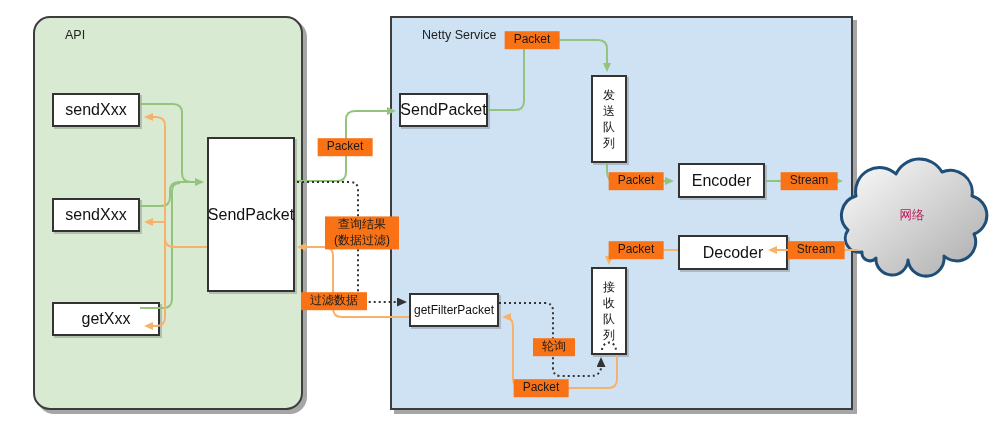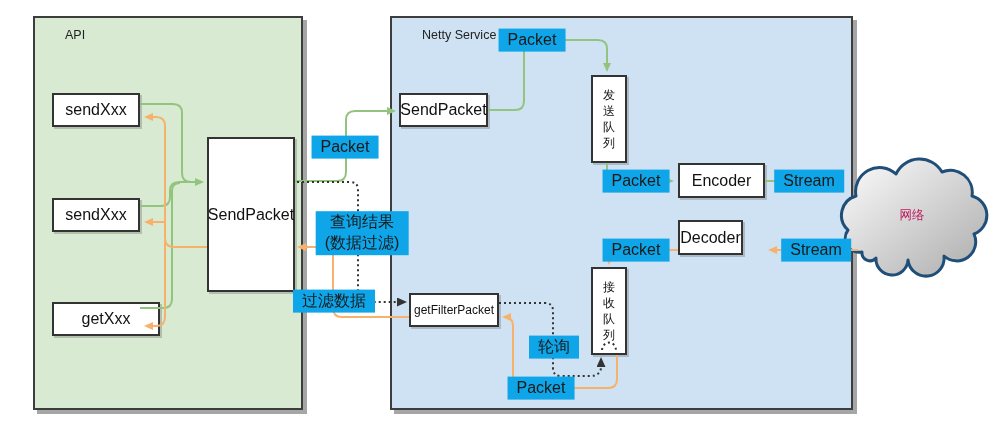--- a/index.html
+++ b/index.html
@@ -4,35 +4,35 @@
 <style>
   html,body{margin:0;padding:0;background:#fff;}
   #canvas{
     position:relative;width:1000px;height:429px;background:#fff;overflow:hidden;
     font-family:"Liberation Sans","DejaVu Sans",sans-serif;color:#1a1a1a;
   }
   .region{
     position:absolute;box-sizing:border-box;z-index:0;
     border:2px solid #3d3d3d;box-shadow:4px 4px 0 #a6a6a6;
   }
-  .region-api{background:var(--c-api-fill,#d9ead3);}
+  .region-api{background:var(--c-api-fill,#d9ead3);border-radius:17px;}
   .region-netty{background:var(--c-netty-fill,#cfe2f3);}
   .region-title{position:absolute;left:30px;top:10px;font-size:12.5px;color:#222;}
   svg.wires{position:absolute;left:0;top:0;z-index:2;pointer-events:none;}
   .node{
     position:absolute;box-sizing:border-box;z-index:1;
     background:var(--c-node-fill,#fff);border:2px solid var(--c-node-border,#333);
     display:flex;align-items:center;justify-content:center;
     font-size:16px;color:#111;box-shadow:2px 2px 0 rgba(110,110,110,.35);
     text-align:center;
   }
   .vtext{white-space:pre-line;line-height:1.35;font-size:12px;}
   .chip{
     position:absolute;z-index:3;transform:translate(-50%,-50%);
-    background:#0ea5e9;padding:1px 9px;font-size:16px;line-height:1.3;
+    background:#f97316;padding:1px 9px;font-size:12px;line-height:1.3;
     white-space:pre-line;text-align:center;color:#1a1a1a;
   }
   .cloud-label{
     position:absolute;z-index:3;transform:translate(-50%,-50%);
     font-size:12.5px;color:#be185d;background:transparent;
   }
   .edge{fill:none;stroke-width:2;}
   .e-green{stroke:var(--c-green,#93c47d);}
   .e-orange{stroke:var(--c-orange,#f6b26b);}
   .e-dotted{stroke:var(--c-dotted,#333);stroke-dasharray:2 3;}
@@ -56,21 +56,21 @@
   <div class="node" style="left:52px;top:93px;width:88px;height:34px">sendXxx</div>
   <div class="node" style="left:52px;top:198px;width:88px;height:34px">sendXxx</div>
   <div class="node" style="left:52px;top:302px;width:108px;height:34px">getXxx</div>
   <div class="node" style="left:207px;top:137px;width:88px;height:155px">SendPacket</div>
   <div class="node" style="left:399px;top:93px;width:89px;height:34px">SendPacket</div>
   <div class="node vtext" style="left:591px;top:75px;width:36px;height:88px">发
 送
 队
 列</div>
   <div class="node" style="left:678px;top:163px;width:87px;height:35px">Encoder</div>
-  <div class="node" style="left:678px;top:220px;width:65px;height:35px">Decoder</div>
+  <div class="node" style="left:678px;top:235px;width:110px;height:35px">Decoder</div>
   <div class="node vtext" style="left:591px;top:267px;width:36px;height:88px">接
 收
 队
 列</div>
   <div class="node" style="left:409px;top:293px;width:90px;height:34px;font-size:12px">getFilterPacket</div>
 
   <svg class="wires" width="1000" height="429" viewBox="0 0 1000 429">
     <defs>
       <linearGradient id="cloudGrad" x1="0" y1="0" x2="1" y2="1">
         <stop offset="0" stop-color="#fdfdfd"></stop>

